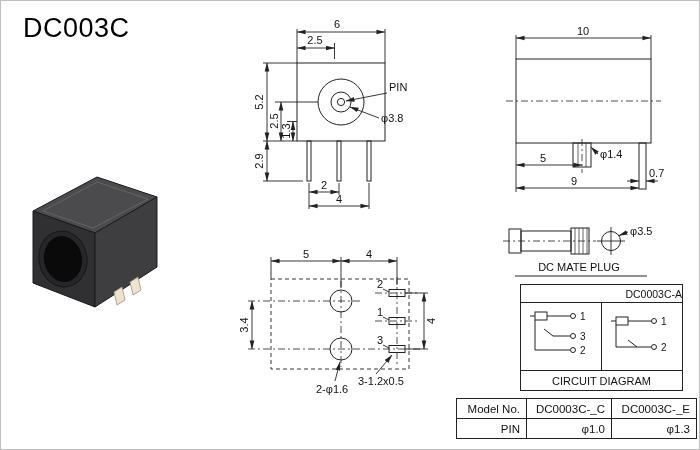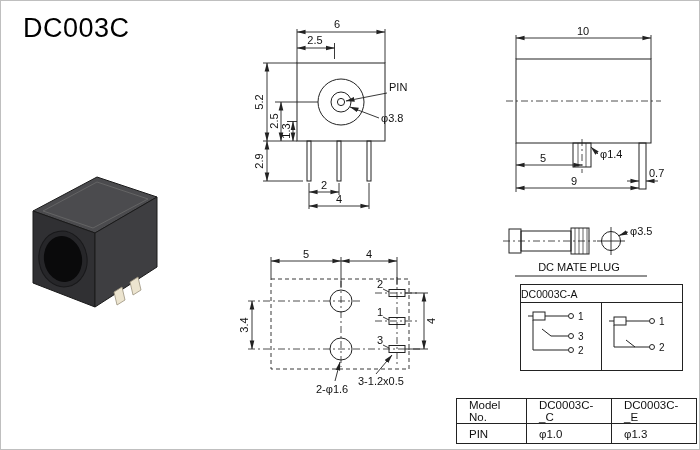--- a/index.html
+++ b/index.html
@@ -9,29 +9,29 @@
 .pcb-title{position:absolute;left:236px;top:227px;font-size:13px;color:#111}
 svg{position:absolute;overflow:visible}
 svg text{font-family:"Liberation Sans",sans-serif;font-size:11px;fill:#111}
 .lw{stroke:#222;stroke-width:1;fill:none}
 .thin{stroke:#222;stroke-width:.7;fill:none}
 .dim{stroke:#222;stroke-width:.9;fill:none}
 .dash{stroke:#222;stroke-width:.8;fill:none;stroke-dasharray:7,3,2,3}
 .dashed{stroke:#222;stroke-width:.9;fill:none;stroke-dasharray:4,3}
 .circuit-table{position:absolute;left:519px;top:283px;width:163px;border:1px solid #222;background:#fff}
 .ct-row{display:flex}
-.ct-cell{flex:1;border-right:1px solid #222;text-align:left;position:relative;color:#111}
+.ct-cell{flex:1;border-right:1px solid #222;text-align:right;position:relative;color:#111}
 .ct-cell:last-child{border-right:none}
 .ct-head .ct-cell{font-size:10.5px;height:18px;line-height:18px;border-bottom:1px solid #222}
 .ct-body .ct-cell{height:67px}
 .ct-body svg{position:static;overflow:visible}
 .ct-body svg text{font-size:10px}
 .ct-caption{border-top:1px solid #222;text-align:center;font-size:11px;height:20px;line-height:20px;color:#111}
 .model-table{position:absolute;left:455px;top:397px;border-collapse:collapse;font-size:11.5px;color:#111}
-.model-table td{border:1px solid #222;text-align:left;height:20px;padding:0 12px}
+.model-table td{border:1px solid #222;text-align:right;height:20px;padding:0 6px}
 .model-table td:nth-child(1){width:70px}
 .model-table td:nth-child(2){width:85px}
 .model-table td:nth-child(3){width:85px}
 </style>
 </head>
 <body>
 
 <div class="page">
 
   <svg width="0" height="0" aria-hidden="true">
@@ -198,20 +198,21 @@
           <rect class="lw" x="12" y="14" width="12" height="8"></rect>
           <path class="lw" d="M24,18 h23"></path>
           <circle class="lw" cx="50" cy="18" r="2.5"></circle>
           <text x="57" y="22">1</text>
           <path class="lw" d="M12,22 v22 h12 M24,44 h23 M33,44 l-9,-7"></path>
           <circle class="lw" cx="50" cy="44" r="2.5"></circle>
           <text x="57" y="48">2</text>
         </svg>
       </div>
     </div>
+    <div class="ct-caption">CIRCUIT DIAGRAM</div>
   </div>
 
   <table class="model-table">
     <tbody>
         <tr>
       <td>Model No.</td>
       <td>DC0003C-_C</td>
       <td>DC0003C-_E</td>
     </tr>
     <tr>

